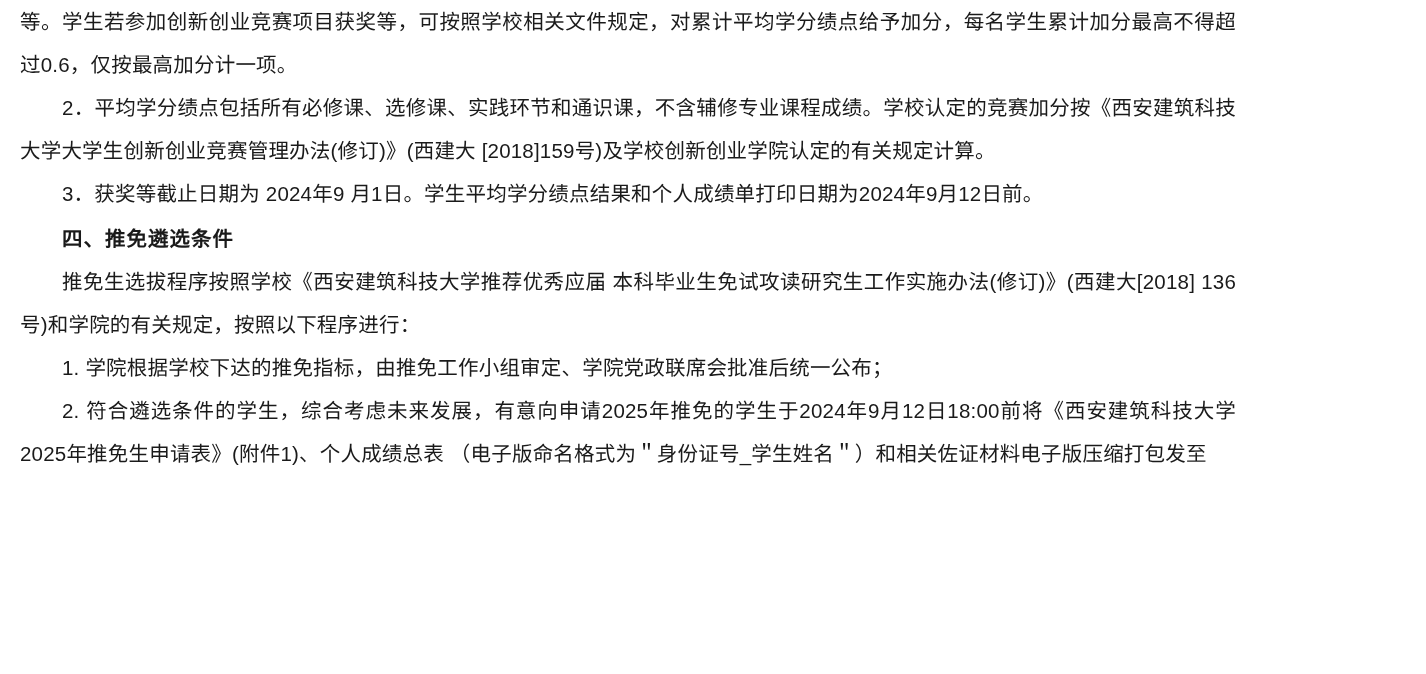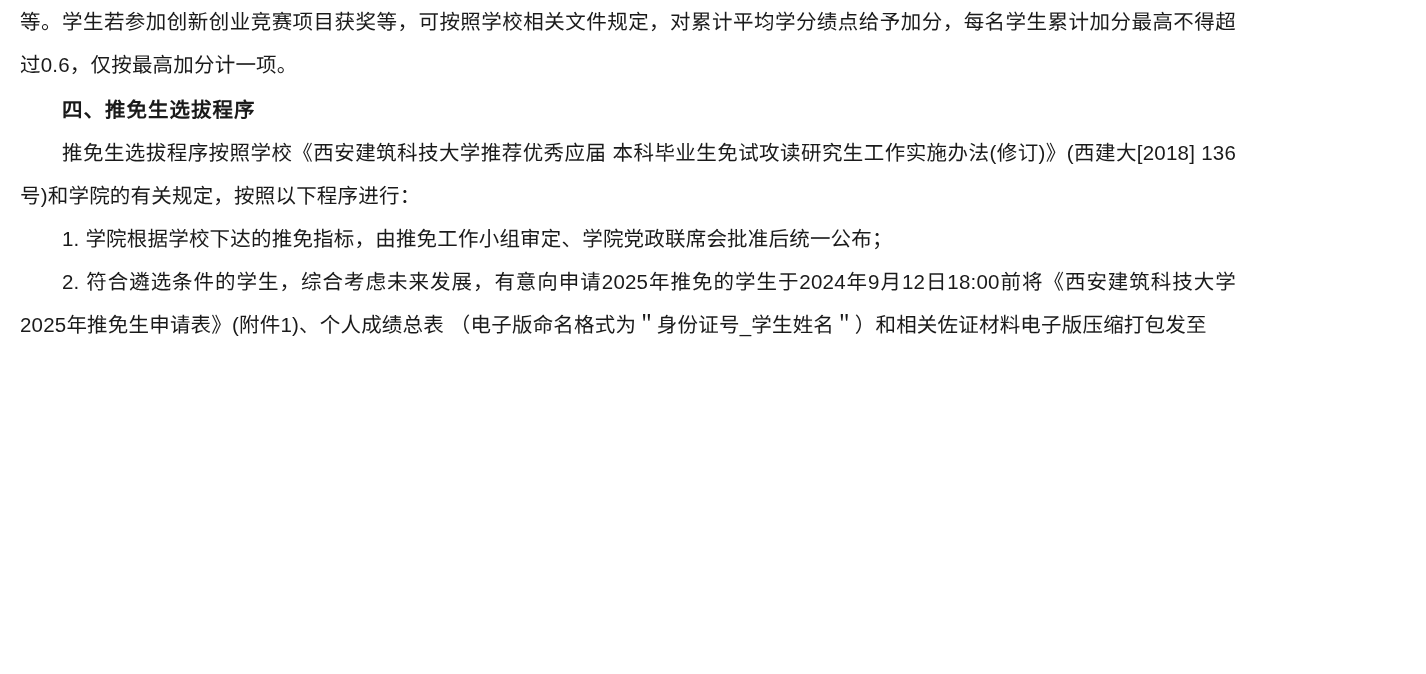--- a/index.html
+++ b/index.html
@@ -52,23 +52,25 @@
 </head>
 <body>
 
 <div class="page">
   <div class="doc-body">
 
     <p class="block p-cont">等。学生若参加创新创业竞赛项目获奖等，可按照学校相关文件规定，对累计平均学分绩点给予加分，每名学生累计加分最高不得超过0.6，仅按最高加分计一项。</p>
 
 
 
+    <p class="block p-indent">2．平均学分绩点包括所有必修课、选修课、实践环节和通识课，不含辅修专业课程成绩。学校认定的竞赛加分按《西安建筑科技大学大学生创新创业竞赛管理办法(修订)》(西建大 [2018]159号)及学校创新创业学院认定的有关规定计算。</p>
 
+    <p class="block p-indent">3．获奖等截止日期为 2024年9 月1日。学生平均学分绩点结果和个人成绩单打印日期为2024年9月12日前。</p>
 
-    <p class="block heading">四、推免生选拔程序</p>
+    <p class="block heading">四、推免遴选条件</p>
 
     <p class="block p-indent">推免生选拔程序按照学校《西安建筑科技大学推荐优秀应届 本科毕业生免试攻读研究生工作实施办法(修订)》(西建大[2018] 136号)和学院的有关规定，按照以下程序进行：</p>
 
     <p class="block p-indent">1. 学院根据学校下达的推免指标，由推免工作小组审定、学院党政联席会批准后统一公布；</p>
 
     <p class="block p-indent">2. 符合遴选条件的学生，综合考虑未来发展，有意向申请2025年推免的学生于2024年9月12日18:00前将《西安建筑科技大学2025年推免生申请表》(附件1)、个人成绩总表 （电子版命名格式为＂身份证号_学生姓名＂）和相关佐证材料电子版压缩打包发至</p>
 
   </div>
 </div>
 

